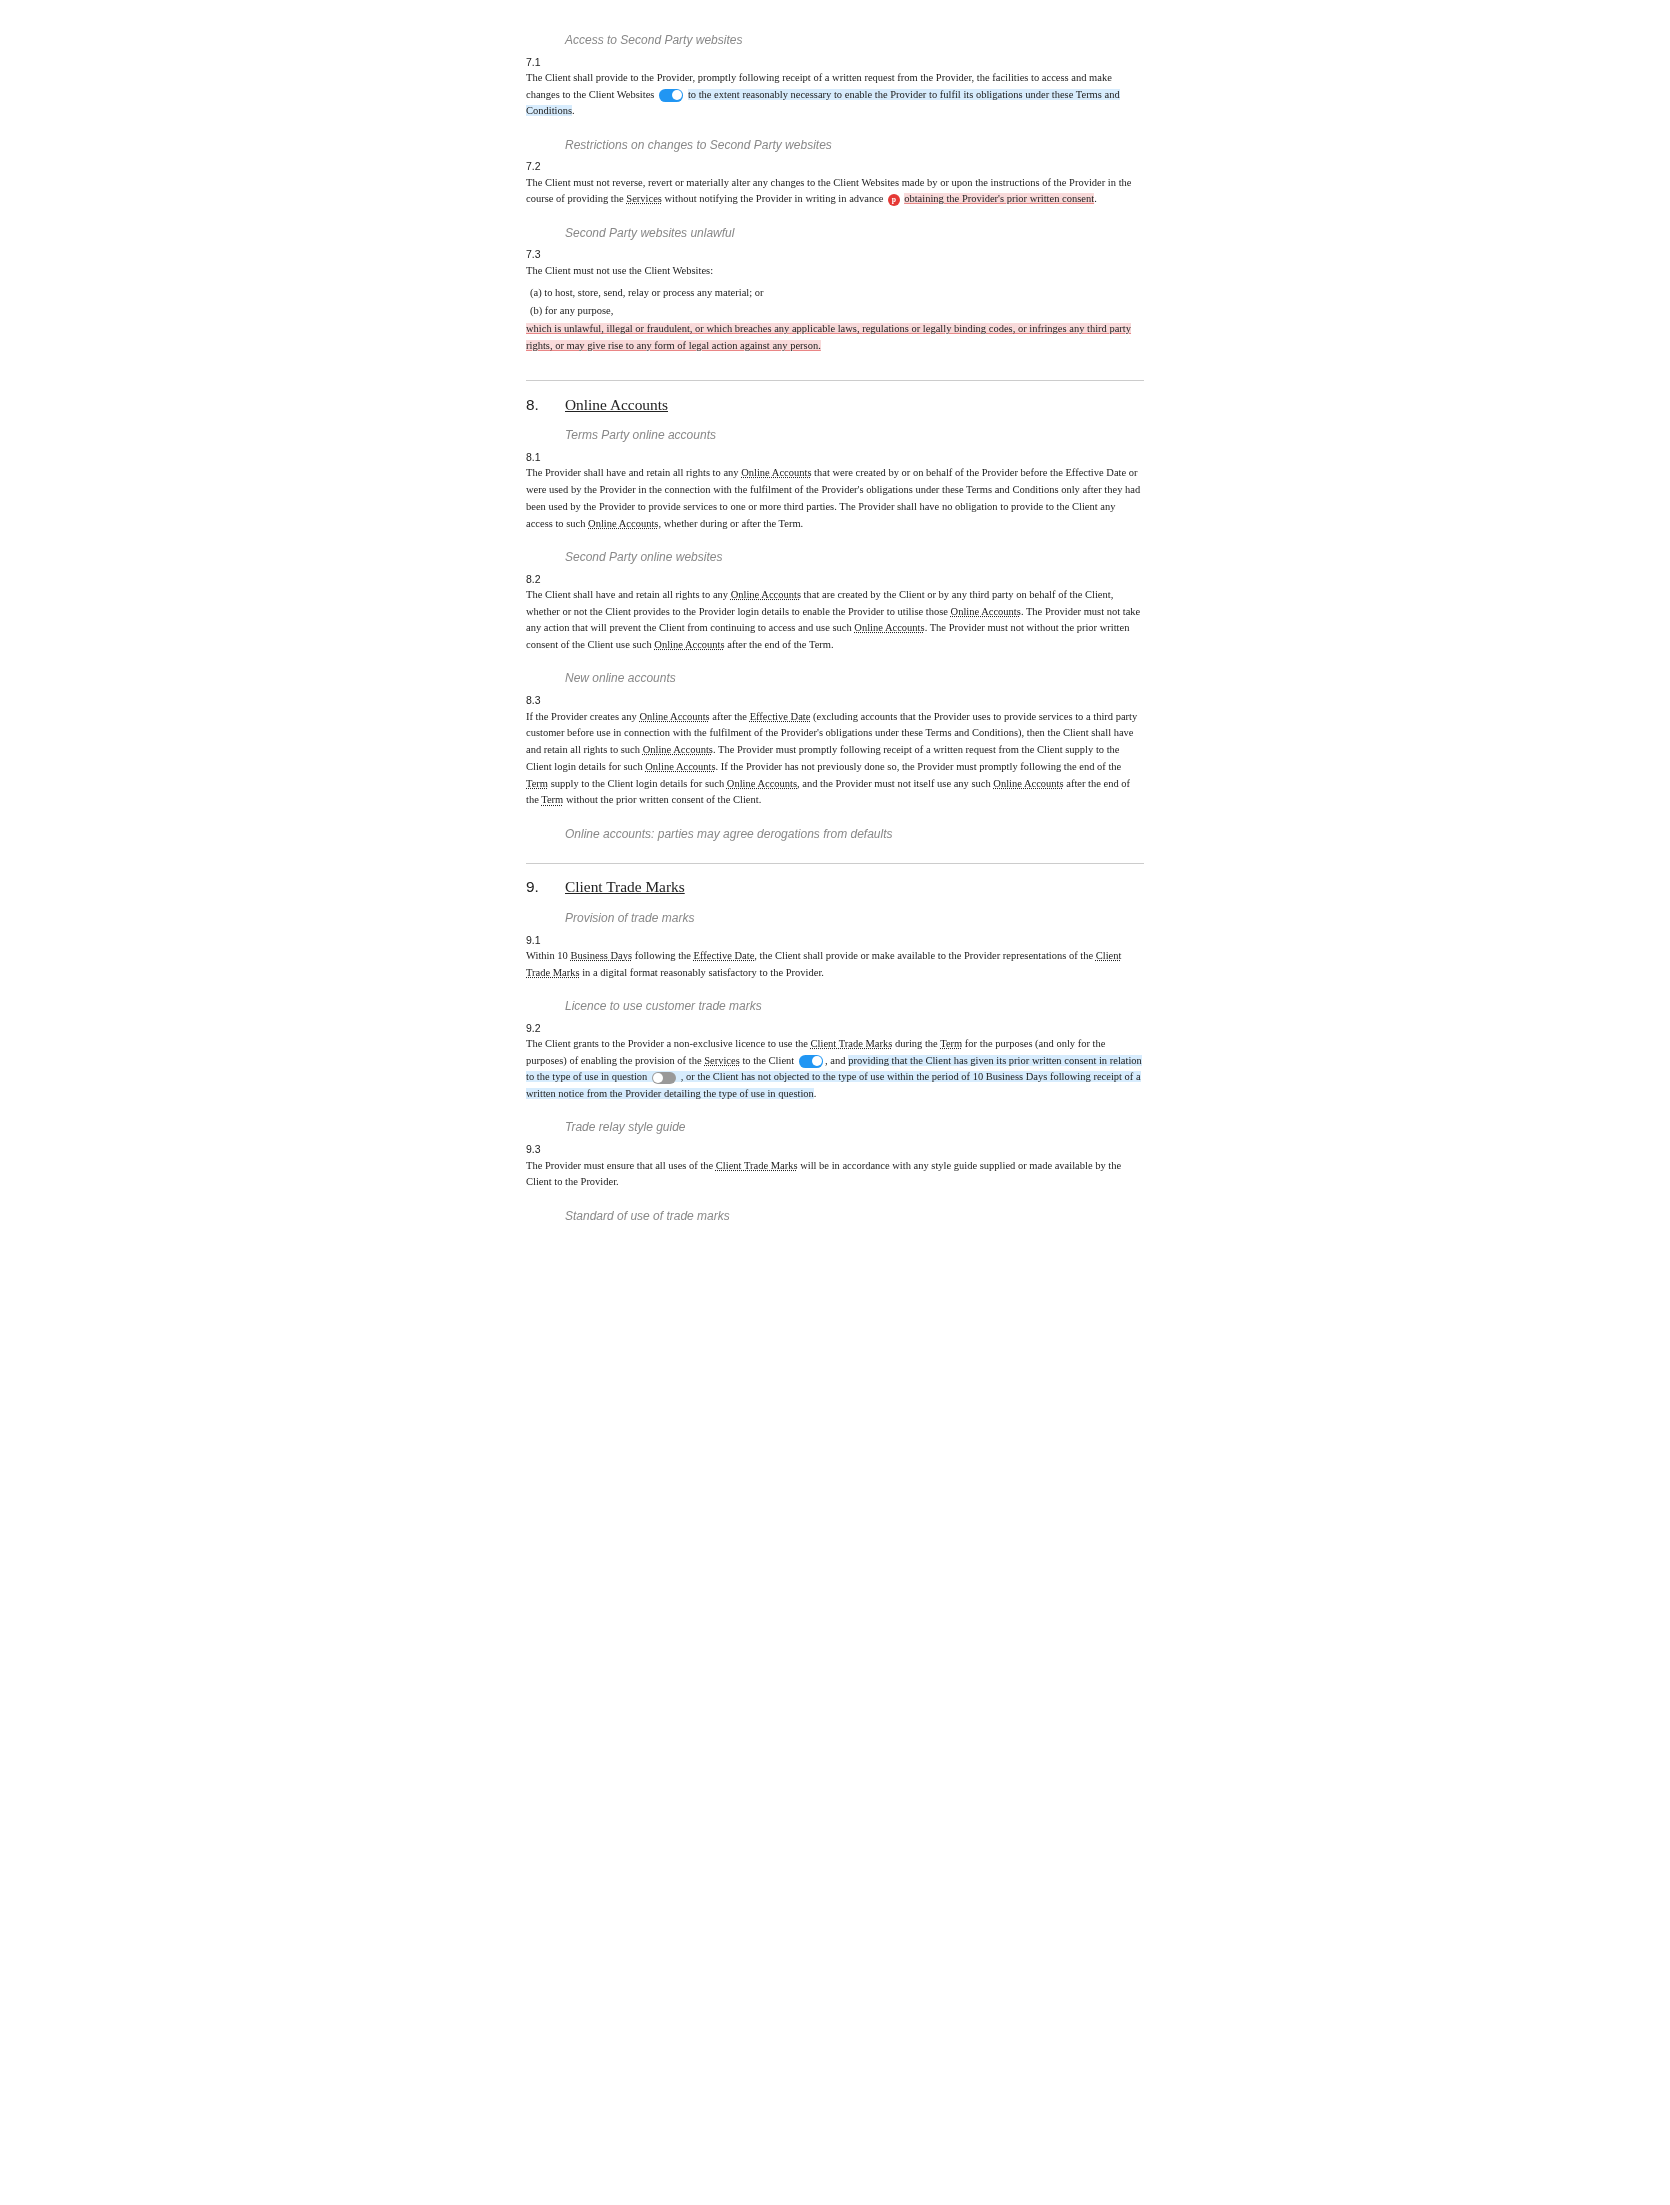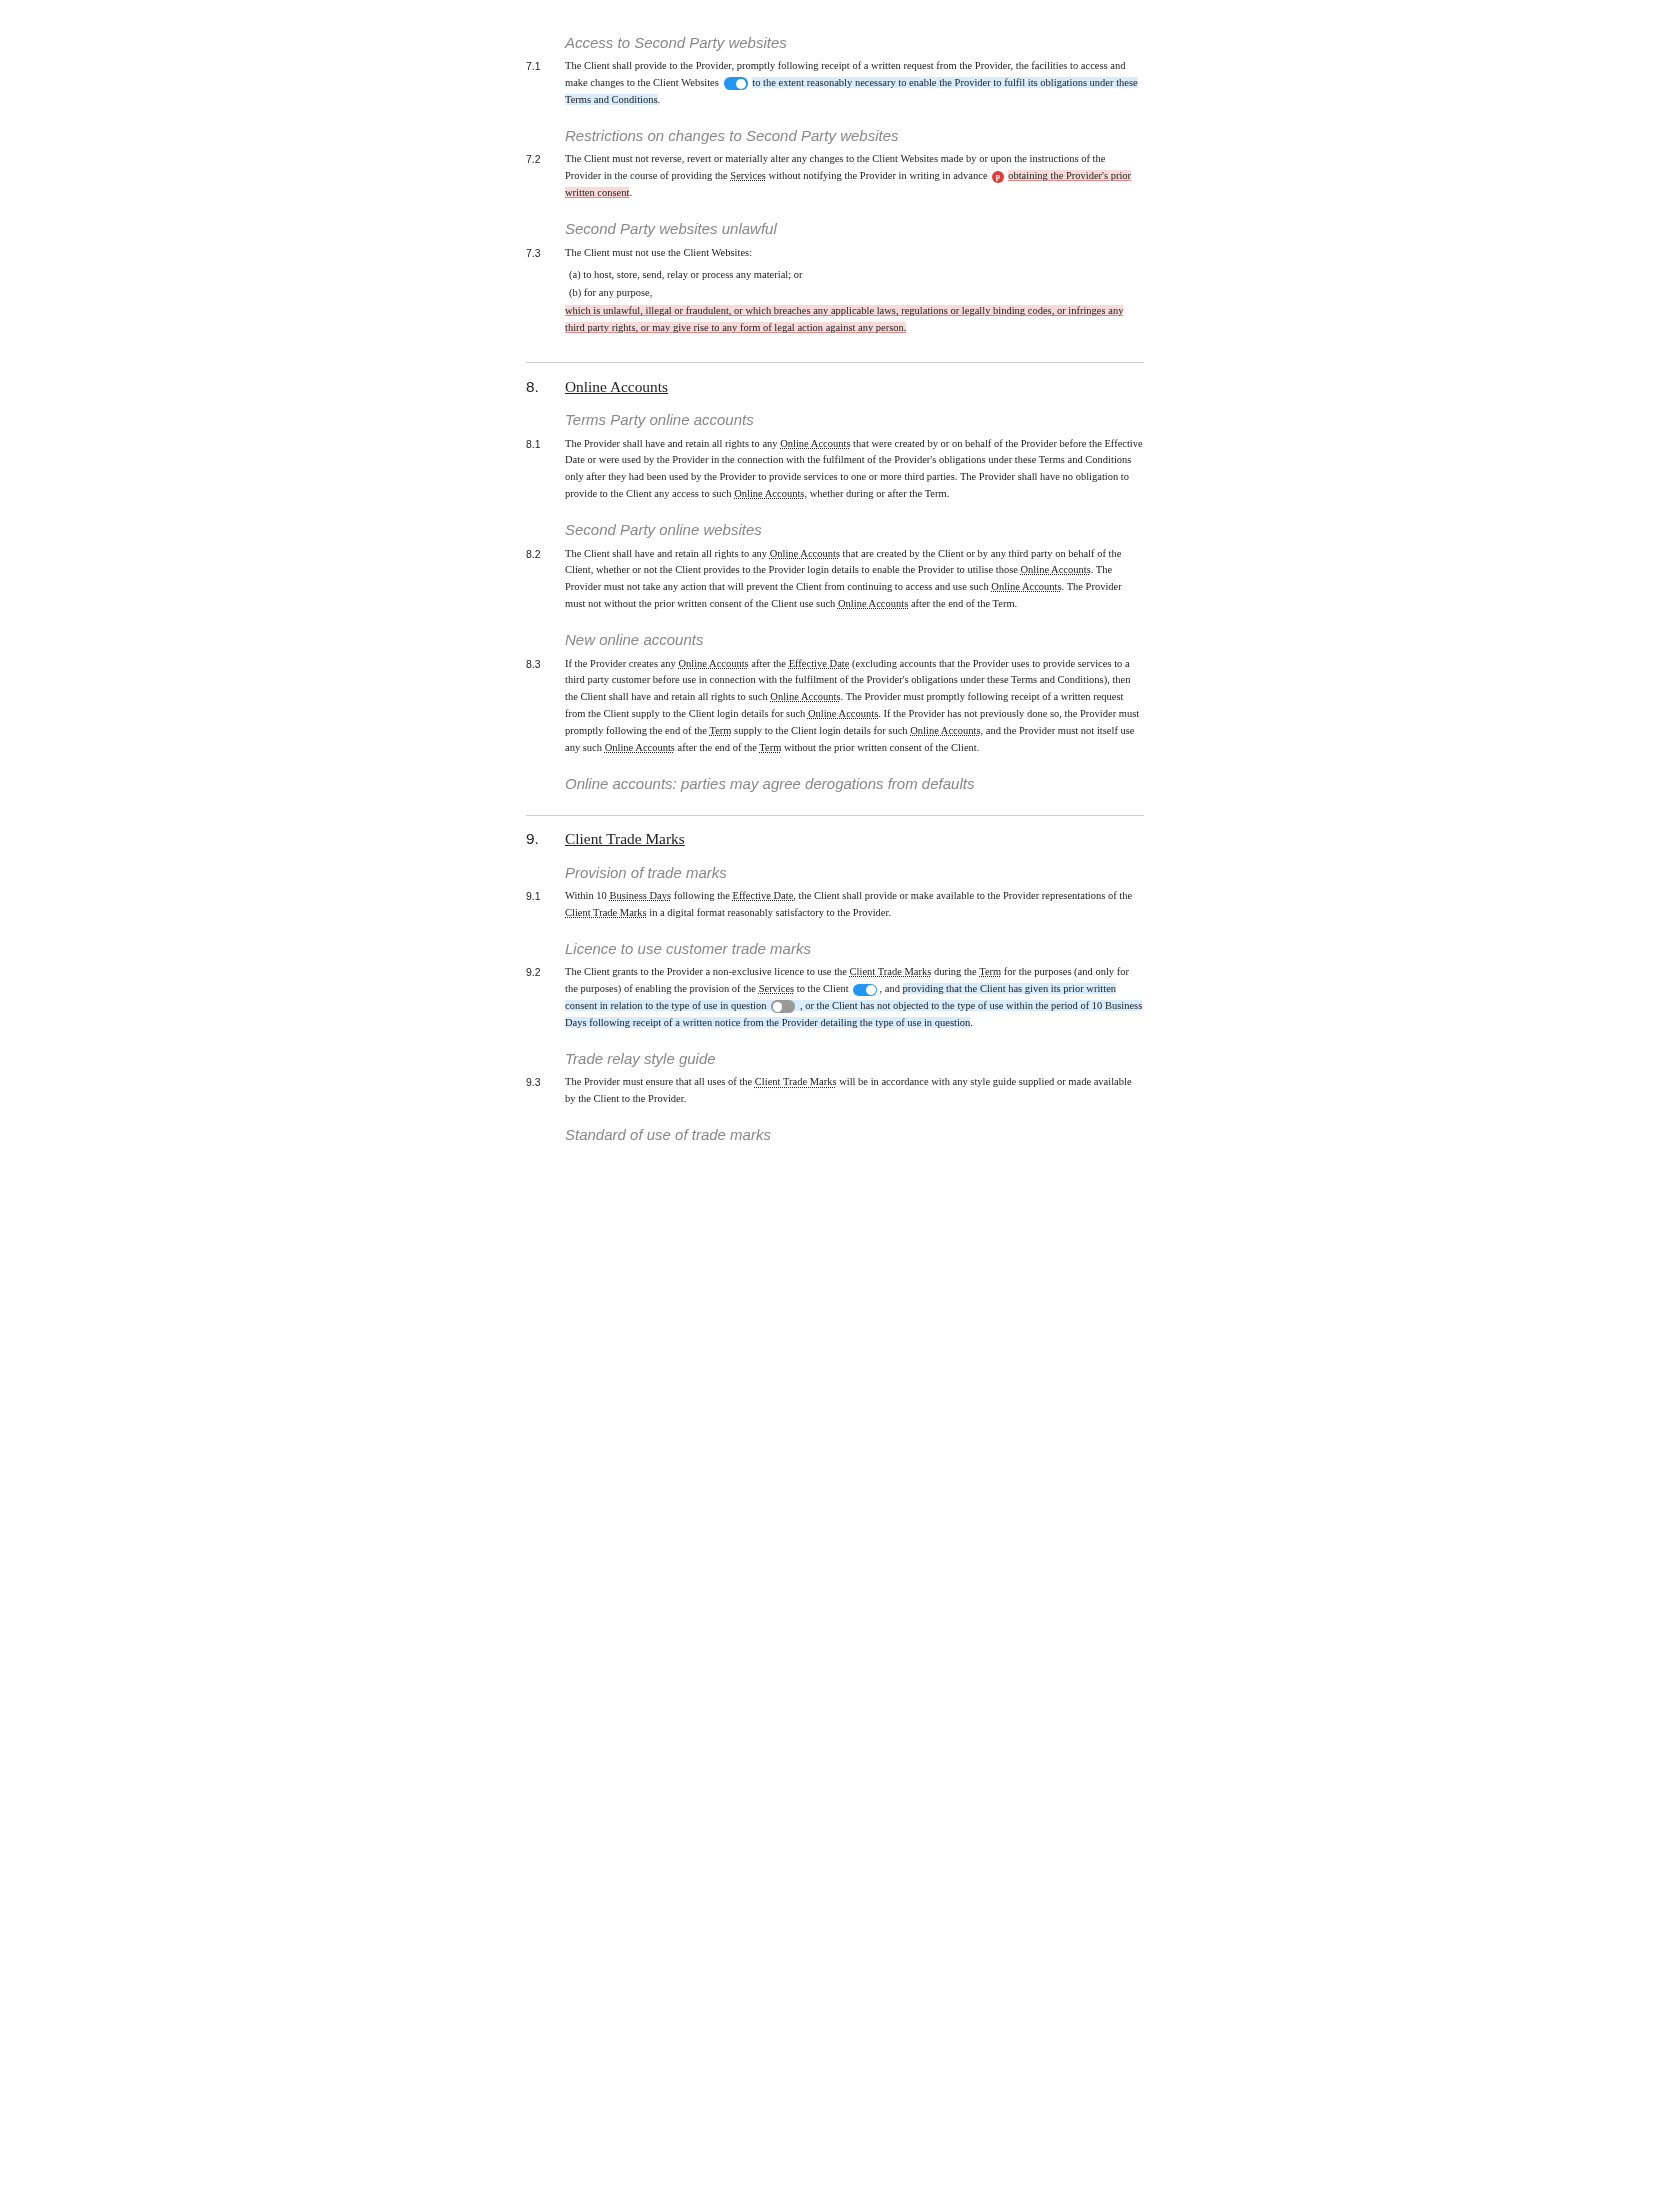--- a/index.html
+++ b/index.html
@@ -30,26 +30,27 @@
       font-size: 15.4px;
       font-weight: normal;
       font-family: 'Times New Roman', serif;
       text-decoration: underline;
       text-decoration-style: solid;
     }
     .subsection-label {
       font-style: italic;
       color: #888;
       margin: 9.8px 0 2.8px 39px;
-      font-size: 15px;
+      font-size: 12px;
     }
     .clause {
       display: flex;
       gap: 0;
       margin: 4.2px 0 7px 0;
+      flex-direction: column;
     }
     .clause-num {
       min-width: 39px;
       font-size: 10.5px;
       padding-top: 0;
       flex-shrink: 0;
     }
     .clause-body {
       flex: 1;
       font-size: 10.5px;

